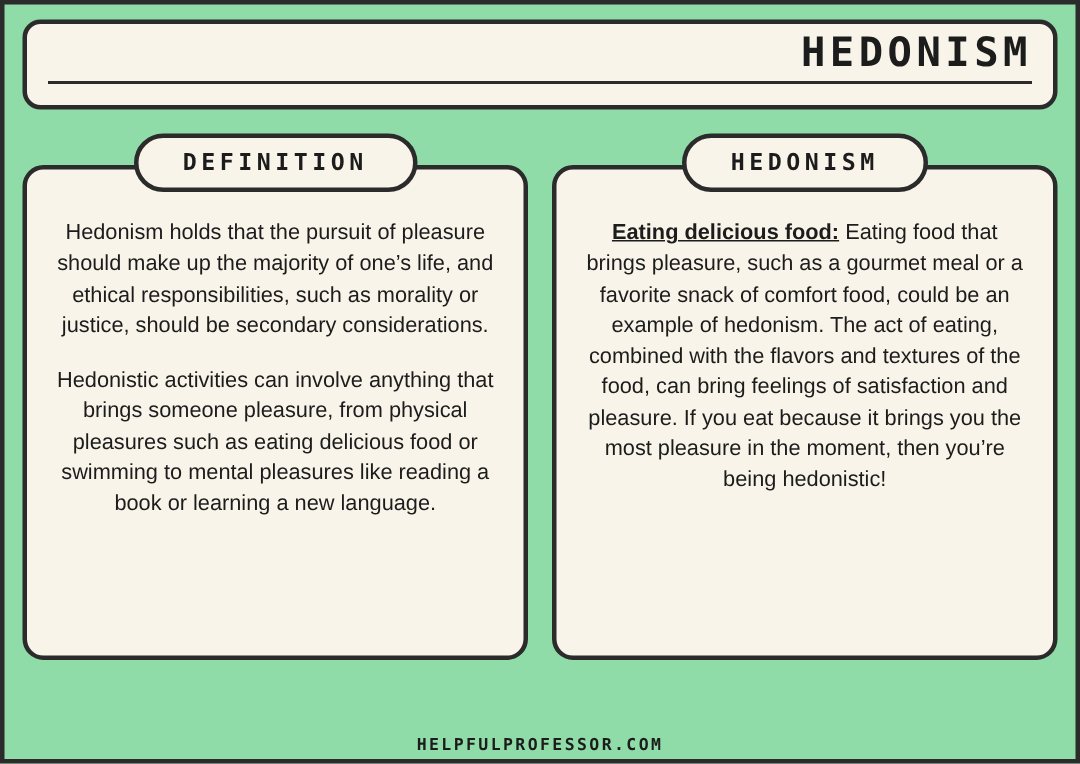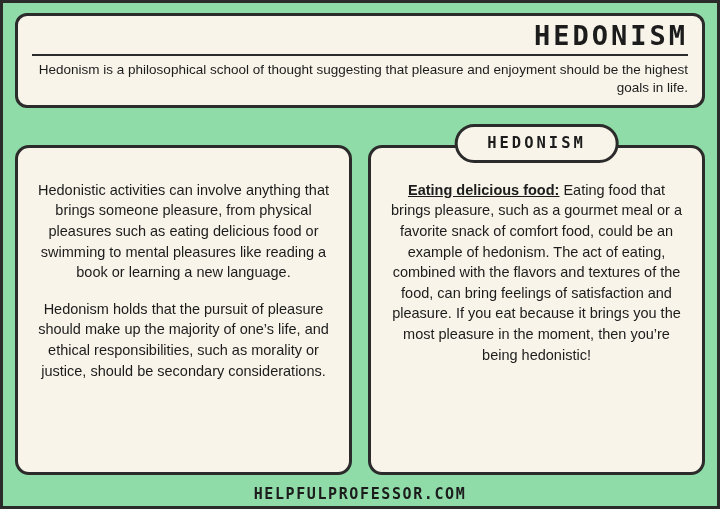--- a/index.html
+++ b/index.html
@@ -114,42 +114,42 @@
 
   
   .footer {
     position: absolute;
     left: 0;
     right: 0;
     bottom: 3px;
     text-align: center;
     font-family: "DejaVu Sans Mono", monospace;
     font-weight: bold;
-    font-size: 15px;
+    font-size: 11px;
     letter-spacing: 1.6px;
     color: #1c1c1c;
   }
 </style>
 </head>
 <body>
 
 <div class="infographic">
 
   <div class="header-card">
     <div class="header-title">HEDONISM</div>
     <div class="header-rule"></div>
-    <div class="header-subtitle">Hedonism is a philosophical school of thought suggesting that pleasure and enjoyment should be the highest goals in life.</div>
   </div>
 
   <div class="columns">
 
     <div class="column">
+      <div class="pill">DEFINITION</div>
       <div class="card">
+        <p>Hedonism holds that the pursuit of pleasure should make up the majority of one’s life, and ethical responsibilities, such as morality or justice, should be secondary considerations.</p>
         <p>Hedonistic activities can involve anything that brings someone pleasure, from physical pleasures such as eating delicious food or swimming to mental pleasures like reading a book or learning a new language.</p>
-        <p>Hedonism holds that the pursuit of pleasure should make up the majority of one’s life, and ethical responsibilities, such as morality or justice, should be secondary considerations.</p>
       </div>
     </div>
 
     <div class="column">
       <div class="pill">HEDONISM</div>
       <div class="card">
         <p><span class="lead">Eating delicious food:</span><span> Eating food that brings pleasure, such as a gourmet meal or a favorite snack of comfort food, could be an example of hedonism. The act of eating, combined with the flavors and textures of the food, can bring feelings of satisfaction and pleasure. If you eat because it brings you the most pleasure in the moment, then you’re being hedonistic!</span></p>
       </div>
     </div>
 

